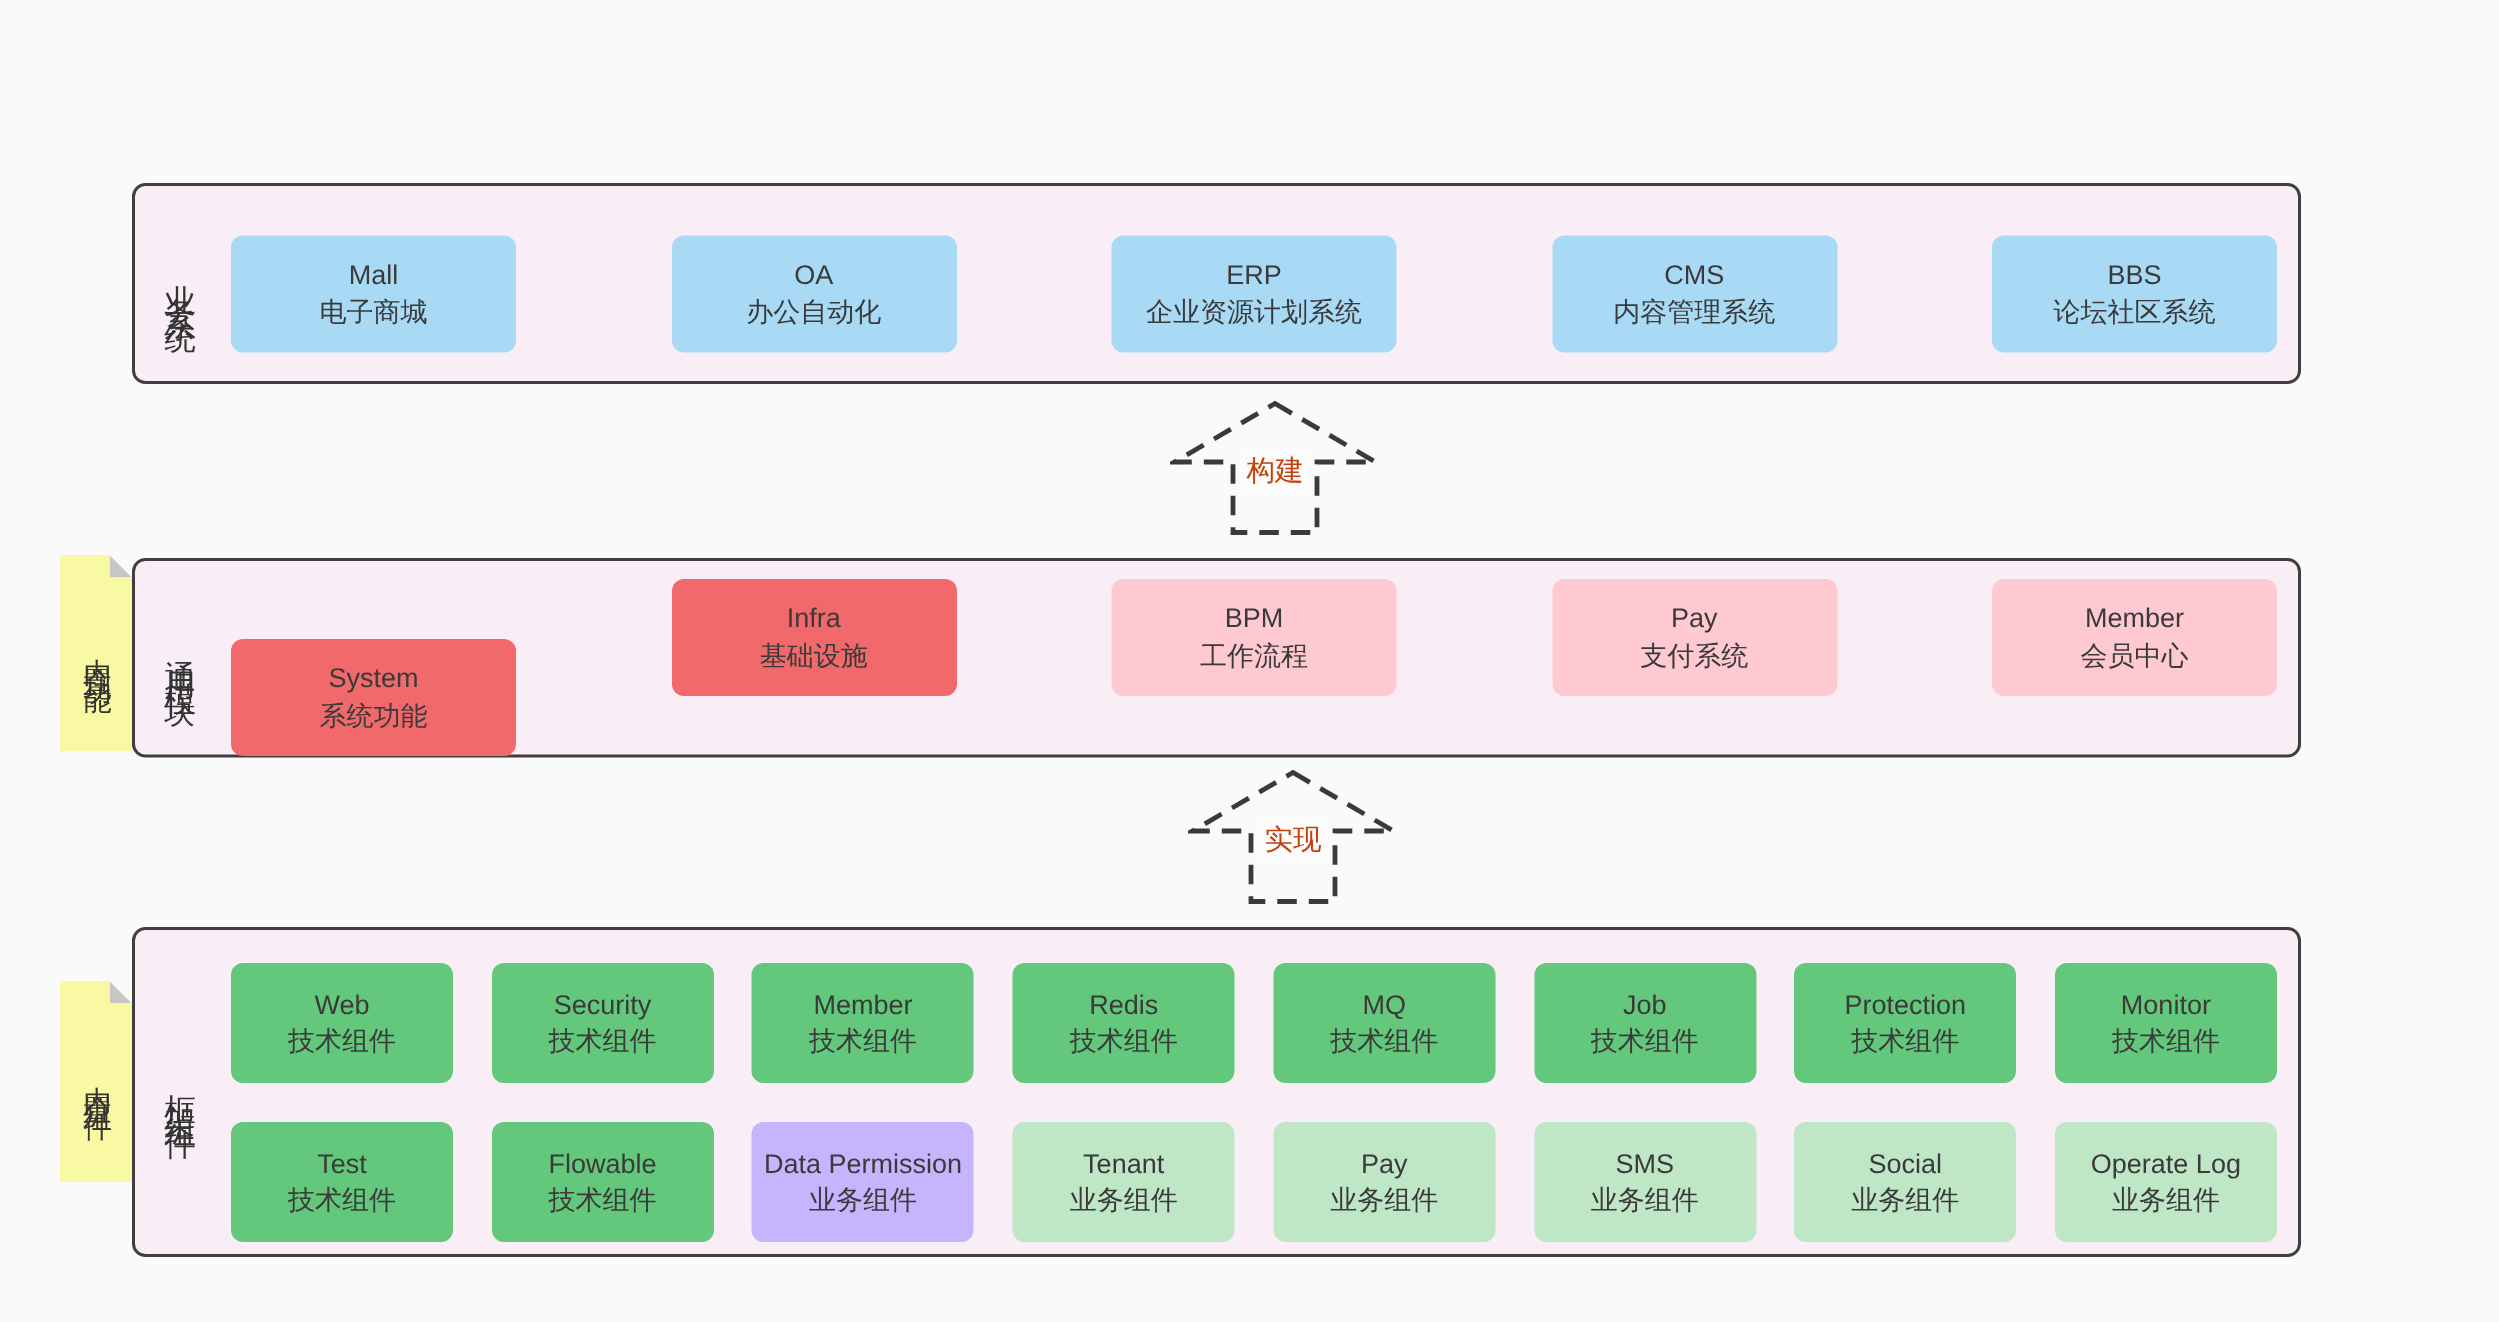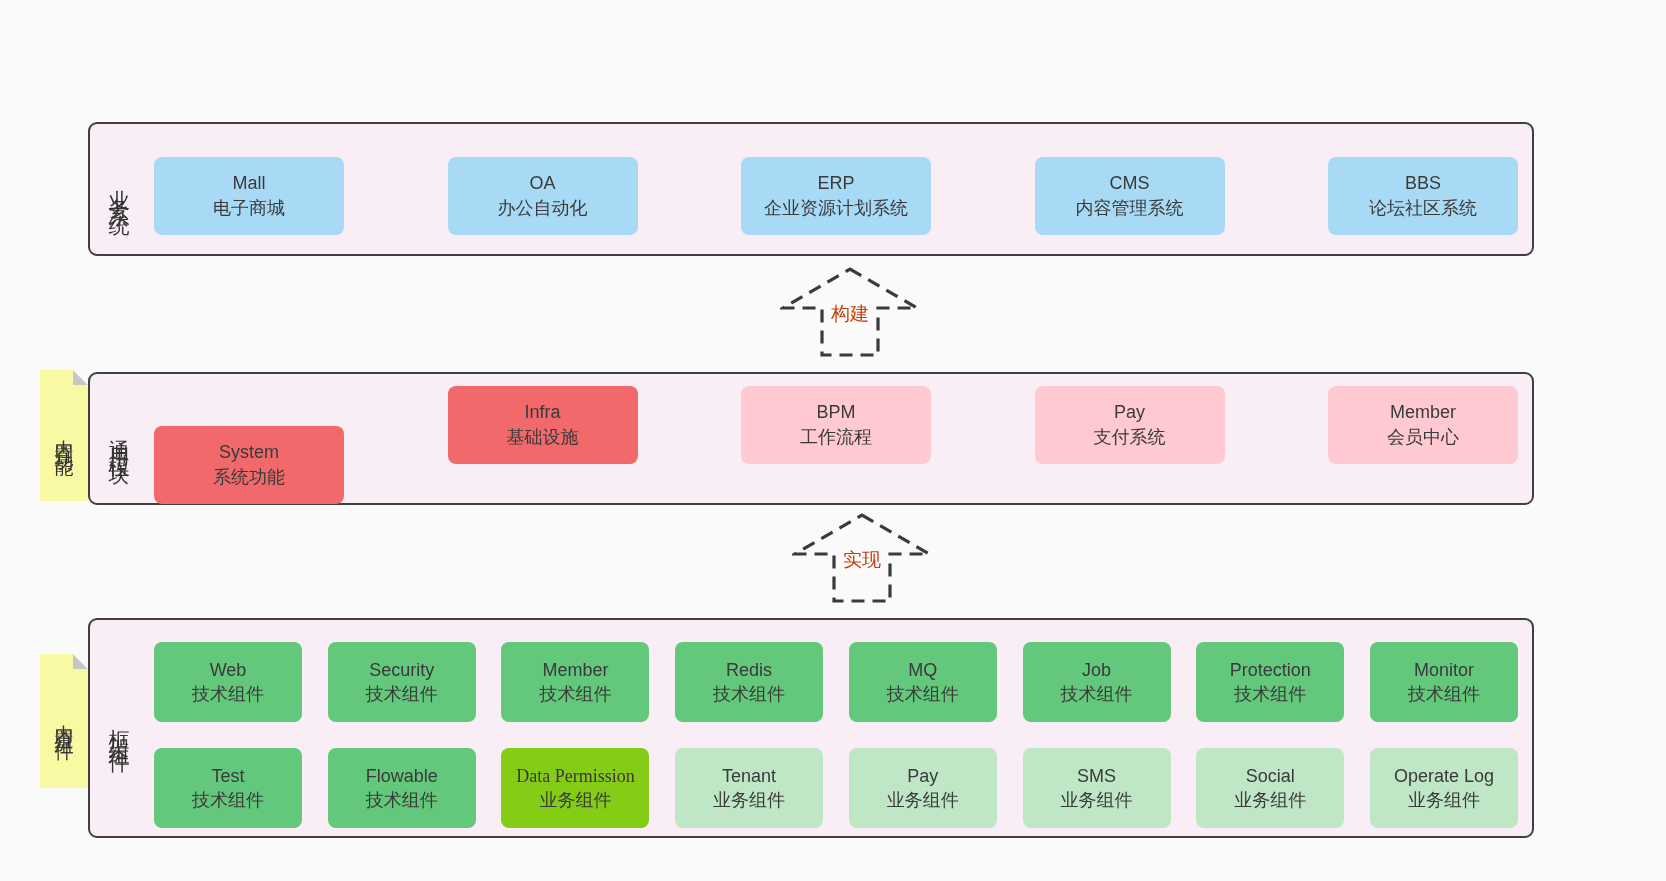--- a/index.html
+++ b/index.html
@@ -213,21 +213,21 @@
         </div>
         <div class="box-row">
           <div class="box" style="background: rgb(99, 200, 123);">
             <div>Test</div>
             <div>技术组件</div>
           </div>
           <div class="box" style="background: rgb(99, 200, 123);">
             <div>Flowable</div>
             <div>技术组件</div>
           </div>
-          <div class="box" style="background: #84cc16; font-family: Liberation Serif, serif;">
+          <div class="box" style="background: #c4b5fd;">
             <div>Data Permission</div>
             <div>业务组件</div>
           </div>
           <div class="box" style="background: rgb(191, 231, 198);">
             <div>Tenant</div>
             <div>业务组件</div>
           </div>
           <div class="box" style="background: rgb(191, 231, 198);">
             <div>Pay</div>
             <div>业务组件</div>

